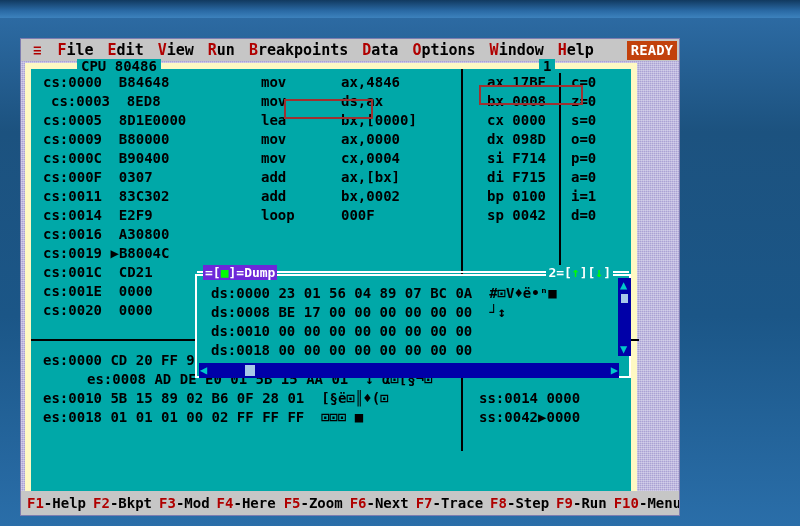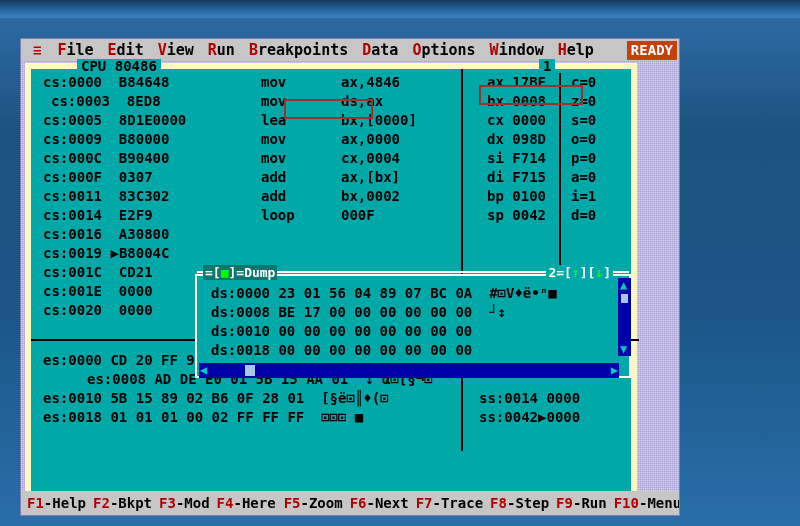--- a/index.html
+++ b/index.html
@@ -172,21 +172,21 @@
     font-size: 13px;
     font-weight: bold;
     color: #ffffff;
     white-space: pre;
   }
   .dump-bar-seg {
     position: absolute; top: 6px; height: 2px; background: #ffffff;
   }
   #dump-title-left {
     position: absolute; left: 6px; top: 0px;
-    background: #0f766e; padding: 0 2px; color: #ffffff;
+    background: #6d28d9; padding: 0 2px; color: #ffffff;
   }
   #dump-title-left .sq { color: #00ff00; }
   #dump-title-right {
     position: absolute; right: 16px; top: 0px;
     background: #00a8a8; padding: 0 2px; color: #ffffff;
   }
   #dump-title-right .arrw { color: #00ff00; }
 
   #dump-vscroll {
     position: absolute; right: -2px; top: 2px;

